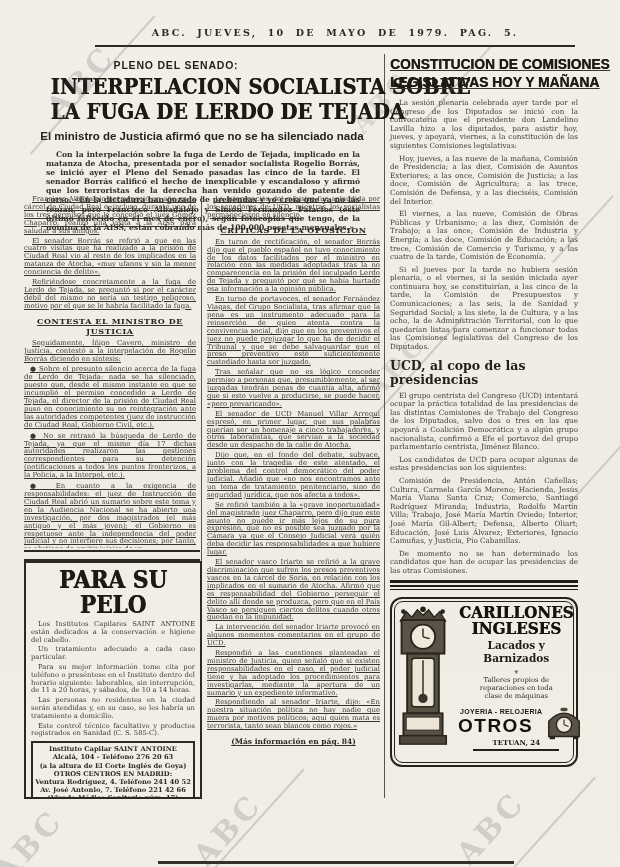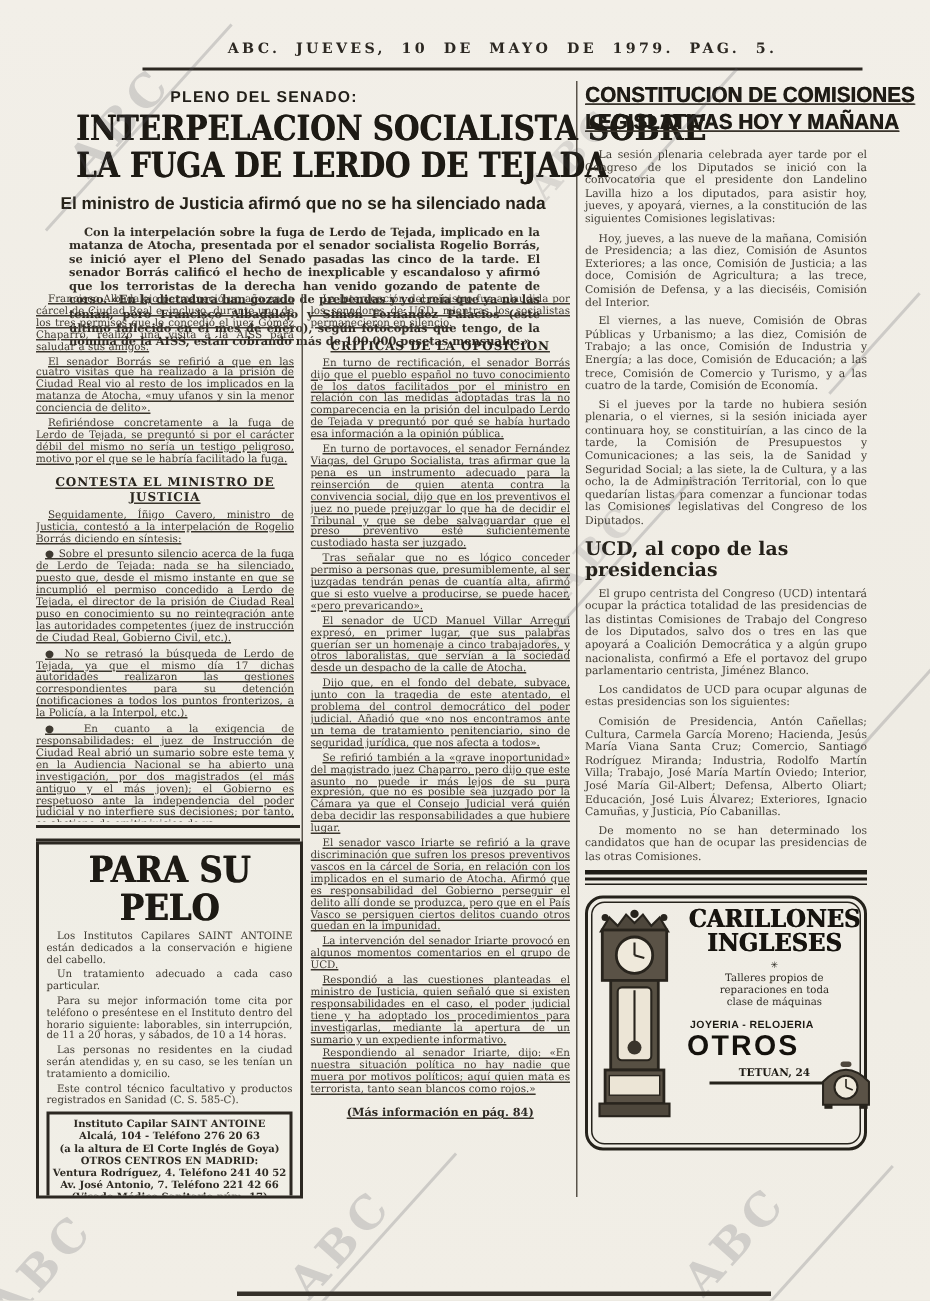--- a/index.html
+++ b/index.html
@@ -129,21 +129,21 @@
         <p class="blk blk-more">(Más información en pág. 84)</p>
       </div>
 
     <div class="ad-rule"></div>
     <div class="ad-pelo">
       <div class="ad-pelo-title">PARA SU PELO</div>
       <div class="ad-pelo-body">
           <p class="blk blk-p">Los Institutos Capilares SAINT ANTOINE están dedicados a la conservación e higiene del cabello.</p>
           <p class="blk blk-p">Un tratamiento adecuado a cada caso particular.</p>
           <p class="blk blk-p">Para su mejor información tome cita por teléfono o preséntese en el Instituto dentro del horario siguiente: laborables, sin interrupción, de 11 a 20 horas, y sábados, de 10 a 14 horas.</p>
-          <p class="blk blk-p">Las personas no residentes en la ciudad serán atendidas y, en su caso, se les tenían un tratamiento a domicilio.</p>
+          <p class="blk blk-p">Las personas no residentes en la ciudad serán atendidas y, en su caso, se les habría un tratamiento a domicilio.</p>
           <p class="blk blk-p">Este control técnico facultativo y productos registrados en Sanidad (C. S. 585-C).</p>
         </div>
       <div class="ad-pelo-box">
           <div class="line">Instituto Capilar SAINT ANTOINE</div>
           <div class="line">Alcalá, 104 - Teléfono 276 20 63</div>
           <div class="line">(a la altura de El Corte Inglés de Goya)</div>
           <div class="line">OTROS CENTROS EN MADRID:</div>
           <div class="line">Ventura Rodríguez, 4. Teléfono 241 40 52</div>
           <div class="line">Av. José Antonio, 7. Teléfono 221 42 66</div>
           <div class="line">(Visado Médico Sanitario núm. 17)</div>
@@ -186,20 +186,21 @@
         <rect x="18" y="56" width="24" height="52" rx="3" fill="#ece5d6" stroke="#28241d" stroke-width="1.5"></rect>
         <line x1="30" y1="58" x2="30" y2="96" stroke="#28241d" stroke-width="1.5"></line>
         <circle cx="30" cy="99" r="5" fill="#3a352c"></circle>
         <rect x="9" y="115" width="42" height="24" fill="#5a5246" stroke="#28241d" stroke-width="2"></rect>
         <rect x="12" y="119" width="36" height="14" fill="#ece5d6" stroke="#28241d" stroke-width="1"></rect>
         <rect x="5" y="139" width="50" height="9" fill="#4e473c" stroke="#28241d" stroke-width="1.5"></rect>
       </svg>
       <div class="car-txt">
         <div class="car-t1">CARILLONES</div>
         <div class="car-t2">INGLESES</div>
+        <div class="car-t3">Lacados y Barnizados</div>
         <div class="car-orn">✳</div>
         <div class="car-t4">Talleres propios de reparaciones en toda clase de máquinas</div>
         <div class="car-t5">JOYERIA - RELOJERIA</div>
         <div class="car-t6">OTROS</div>
         <div class="car-t7">TETUAN, 24</div>
         <div class="car-underline"></div>
         <svg class="mclock" viewBox="0 0 40 36">
           <rect x="16" y="1" width="8" height="4" rx="2" fill="#4e473c"></rect>
           <path d="M3 33 V16 Q20 -2 37 16 V33 Z" fill="#5a5246" stroke="#28241d" stroke-width="1.5"></path>
           <circle cx="20" cy="20" r="8.5" fill="#efe9db" stroke="#28241d" stroke-width="1.5"></circle>

